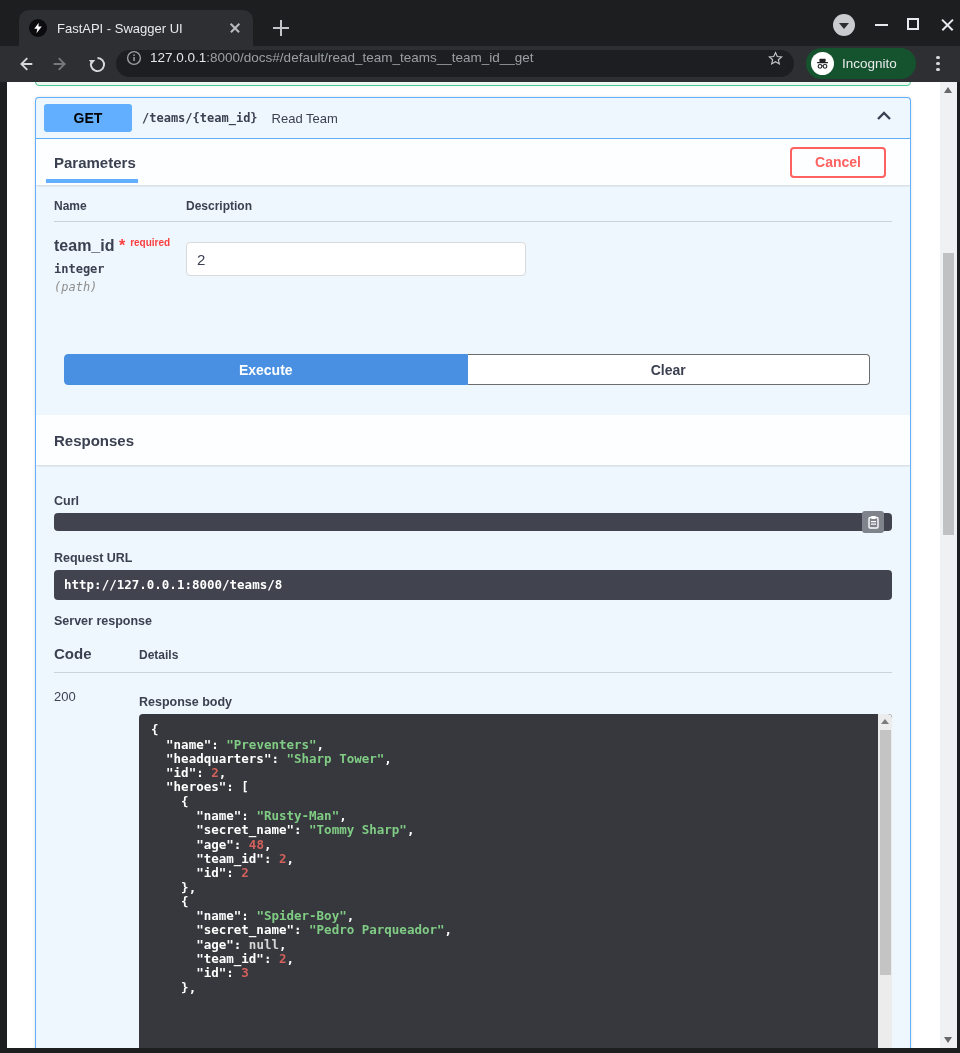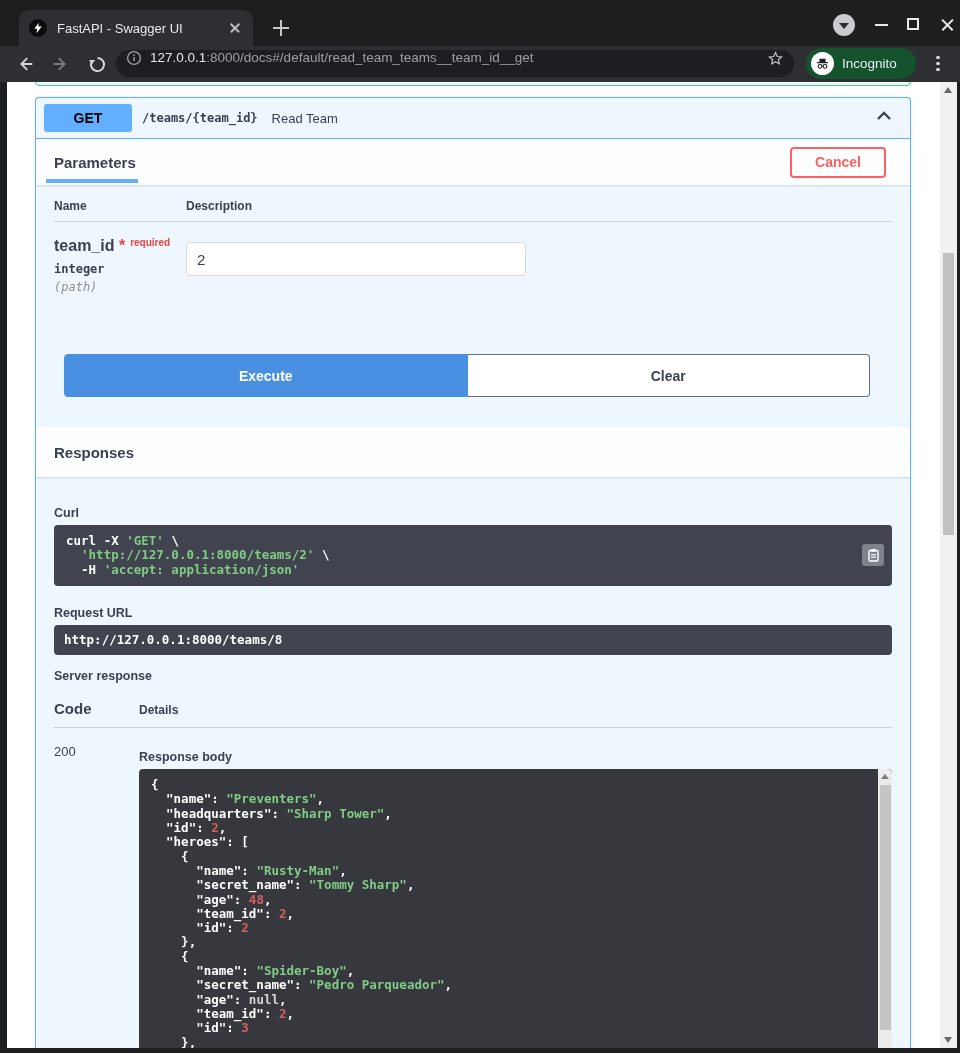--- a/index.html
+++ b/index.html
@@ -77,21 +77,21 @@
   .thead div { font-size:12px; font-weight:bold; color:#3b4151; }
   .col1 { width:132px; flex:0 0 132px; }
   .prow { display:flex; padding-top:15px; }
   .pname { font-size:16px; font-weight:bold; color:#3b4151; }
   .req-star { color:var(--required_red); font-weight:bold; }
   .req-label { color:var(--required_red); font-size:10px; vertical-align:top; margin-left:5px; }
   .ptype { font-family:"DejaVu Sans Mono", monospace; font-size:12px; font-weight:bold; color:#3b4151; margin-top:7px; }
   .ploc { font-family:"DejaVu Sans Mono", monospace; font-size:12px; font-style:italic; color:#8e8e8e; margin-top:4px; }
   .pinput { width:340px; height:34px; margin-top:5px; border:1px solid #d9d9d9; border-radius:4px;
             padding:0 10px; font-size:15px; color:#3b4151; font-family:"Liberation Sans", sans-serif; }
-  .execute-row { display:flex; margin:60px 22px 0 10px; height:43px; }
+  .execute-row { display:flex; margin:60px 22px 0 10px; height:31px; }
   .btn-execute { flex:1; background:var(--execute_blue); border:1px solid var(--execute_blue);
                  border-radius:4px 0 0 4px; color:#fff; font-weight:bold; font-size:14px; }
   .btn-clear { flex:1; background:#fff; border:1px solid #6d6d6d; border-left:none;
                border-radius:0 4px 4px 0; color:#3b4151; font-weight:bold; font-size:14px; }
   .gap-30 { height:30px; }
   .resp-title { font-size:15px; font-weight:bold; color:#3b4151; padding-left:18px; }
 
   .responses-wrapper { padding:29px 18px 0 18px; }
   .small-label { font-size:12.5px; font-weight:bold; color:#3b4151; }
   .curl-block { position:relative; margin-top:5px; background:var(--block_dark); border-radius:4px;
@@ -263,25 +263,20 @@
       <div class="gap-30"></div>
     </div>
 
     <div class="sec-head" style="height:50px;">
       <div class="resp-title">Responses</div>
     </div>
 
     <div class="responses-wrapper">
       <div class="small-label">Curl</div>
       <div class="curl-block">
-        <div>
-            <div class="cl"><span class="tok-pl">curl -X </span><span class="tok-str">'GET'</span><span class="tok-pl"> \</span></div>
-            <div class="cl"><span class="tok-pl">  </span><span class="tok-str">'http://127.0.0.1:8000/teams/2'</span><span class="tok-pl"> \</span></div>
-            <div class="cl"><span class="tok-pl">  -H </span><span class="tok-str">'accept: application/json'</span></div>
-          </div>
         <button class="copy-btn">
           <svg width="13" height="14" viewBox="0 0 13 14">
             <rect x="2" y="2.5" width="9" height="10.5" rx="1.2" stroke="#ffffff" stroke-width="1.4" fill="none"></rect>
             <rect x="4.2" y="1" width="4.6" height="3" rx="0.8" fill="#ffffff"></rect>
             <rect x="4" y="6" width="5" height="1.2" fill="#ffffff"></rect>
             <rect x="4" y="8.5" width="5" height="1.2" fill="#ffffff"></rect>
           </svg>
         </button>
       </div>
 

